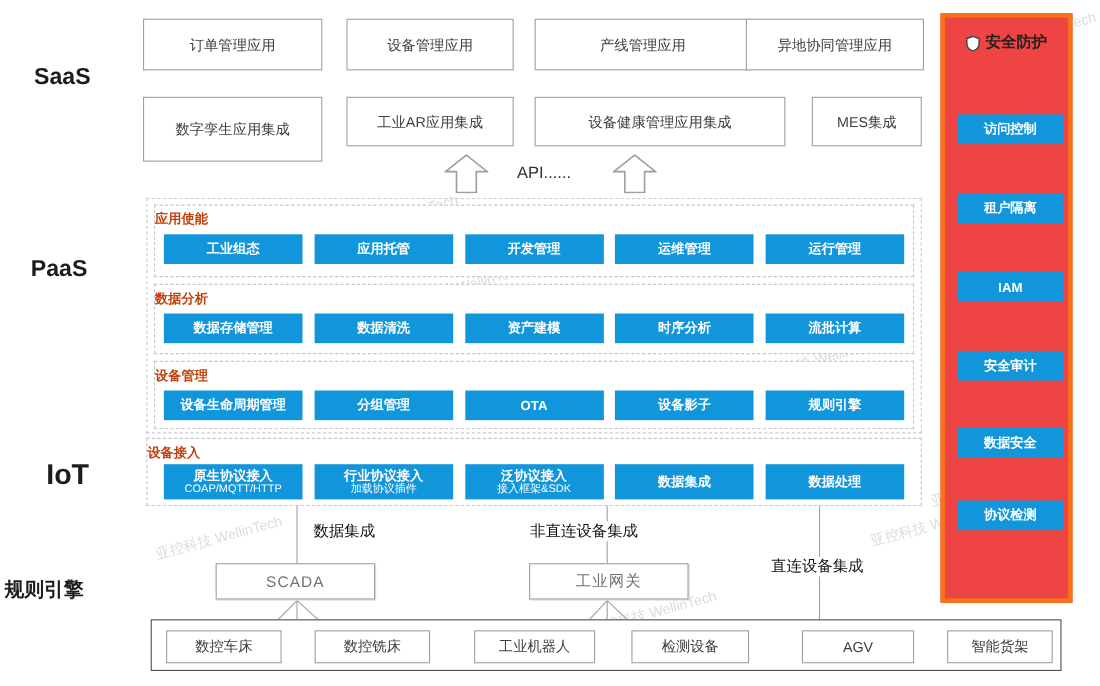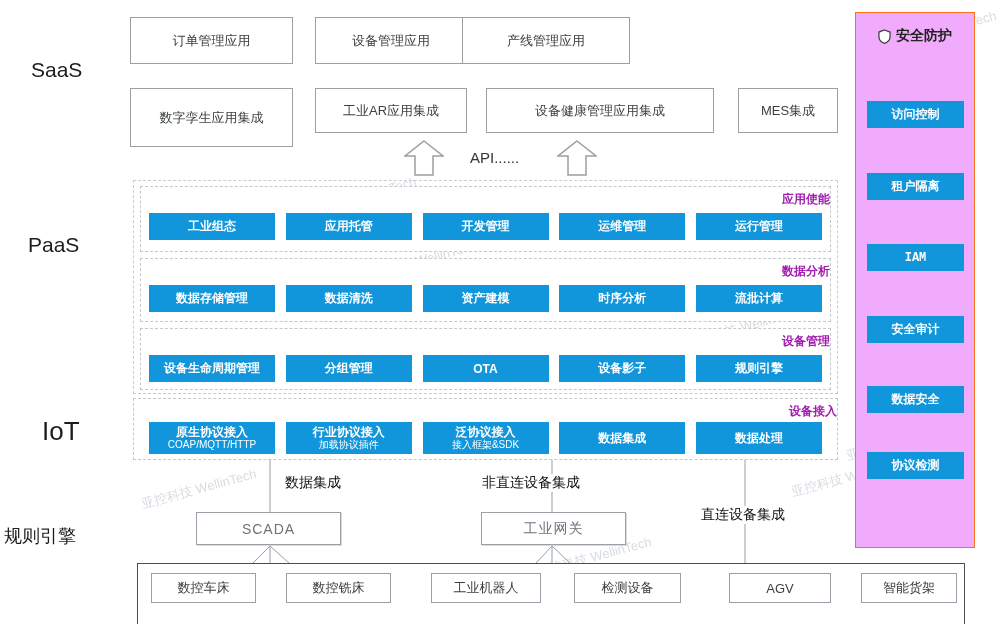--- a/index.html
+++ b/index.html
@@ -1,36 +1,36 @@
 <!DOCTYPE html>
 <html><head>
 <meta charset="utf-8">
 <style>
   * { margin:0; padding:0; box-sizing:border-box; }
   body { background:#fff; font-family:"Liberation Sans","DejaVu Sans",sans-serif; }
   .canvas { position:relative; width:1000px; height:624px; background:#fff; overflow:hidden; }
 
   .wm { position:absolute; color:#b8c0ca; opacity:.55; font-size:13px; transform:rotate(-15deg); white-space:nowrap; pointer-events:none; z-index:0; }
 
-  .layer-label { position:absolute; font-weight:normal; color:#1c1c1c; z-index:3; }
+  .layer-label { position:absolute; font-weight:bold; color:#1c1c1c; z-index:3; }
 
   .wbox { position:absolute; background:#fff; border:1px solid #9aa0a6; display:flex; align-items:center; justify-content:center; font-size:13px; color:#3c4043; z-index:2; }
 
   .section { position:absolute; border:1px dashed #c3c8cd; background:#fff; z-index:2; }
-  .sec-title { text-align:right; font-size:12px; font-weight:600; color:#a21caf; padding-top:4px; line-height:16px; }
+  .sec-title { text-align:left; font-size:12px; font-weight:600; color:#c2410c; padding-top:4px; line-height:16px; }
   .btn-row { display:flex; justify-content:space-between; padding:0 8px; margin-top:6px; }
   .btn { width:126px; background:#1296db; color:#fff; font-weight:bold; font-size:12px; display:flex; flex-direction:column; align-items:center; justify-content:center; text-align:right; }
   .btn-h27 { height:27px; }
   .btn-tall { height:32px; }
   .btn-sub { font-size:10px; font-weight:normal; line-height:11px; }
   .btn-main { line-height:13px; }
 
   .paas-outer { position:absolute; border:1px dashed #c9cdd2; z-index:1; }
 
-  .security { position:absolute; background:#f0abfc; border:1px solid #f97316; z-index:2;font-family:Liberation Mono, monospace; }
+  .security { position:absolute; background:#ef4444; border:4px solid #f97316; z-index:2; }
   .sec-head { display:flex; align-items:center; justify-content:center; gap:5px; padding-top:14px; font-size:14px; font-weight:bold; color:#222; }
   .sec-item { position:absolute; left:11px; width:97px; height:27px; font-size:12px; }
 
   .api-label { position:absolute; font-size:15px; color:#333; z-index:2; }
   .arrow { position:absolute; z-index:2; }
 
   .link-label { position:absolute; font-size:14px; color:#111; background:#fff; padding:0 3px; z-index:3; white-space:nowrap; }
 
   .hub-box { position:absolute; background:#fff; border:1px solid #9aa0a6; box-shadow:1px 1px 0 #d8dbde; display:flex; align-items:center; justify-content:center; font-size:14px; color:#6f7377; letter-spacing:1px; z-index:2; }
 
@@ -70,21 +70,22 @@
     </g>
   </svg>
 
   <div class="layer-label" style="left:31px;top:58px;font-size:21px">SaaS</div>
   <div class="layer-label" style="left:28px;top:233px;font-size:21px">PaaS</div>
   <div class="layer-label" style="left:42px;top:416px;font-size:26px">IoT</div>
   <div class="layer-label" style="left:4px;top:524px;font-size:18px">规则引擎</div>
 
   <div class="wbox" style="left:130px;top:17px;width:163px;height:47px">订单管理应用</div>
   <div class="wbox" style="left:315px;top:17px;width:152px;height:47px">设备管理应用</div>
-  <div class="wbox" style="left:462px;top:17px;width:168px;height:47px">产线管理应用</div>
+  <div class="wbox" style="left:486px;top:17px;width:197px;height:47px">产线管理应用</div>
+  <div class="wbox" style="left:678px;top:17px;width:162px;height:47px">异地协同管理应用</div>
 
   <div class="wbox" style="left:130px;top:88px;width:163px;height:59px">数字孪生应用集成</div>
   <div class="wbox" style="left:315px;top:88px;width:152px;height:45px">工业AR应用集成</div>
   <div class="wbox" style="left:486px;top:88px;width:228px;height:45px">设备健康管理应用集成</div>
   <div class="wbox" style="left:738px;top:88px;width:100px;height:45px">MES集成</div>
 
   <svg class="arrow" style="left:404px;top:140px" width="40" height="36">
     <polygon points="20,1 39,16 29,16 29,35 11,35 11,16 1,16" fill="#fff" stroke="#9aa0a6" stroke-width="1.5"></polygon>
   </svg>
   <svg class="arrow" style="left:557px;top:140px" width="40" height="36">
@@ -166,21 +167,21 @@
     <div class="btn sec-item" style="top:439px">协议检测</div>
   </div>
 
   <div class="link-label" style="left:282px;top:474px">数据集成</div>
   <div class="link-label" style="left:479px;top:474px">非直连设备集成</div>
   <div class="link-label" style="left:698px;top:506px">直连设备集成</div>
 
   <div class="hub-box" style="left:196px;top:512px;width:145px;height:33px">SCADA</div>
   <div class="hub-box" style="left:481px;top:512px;width:145px;height:33px">工业网关</div>
 
-  <div class="field-container" style="left:137px;top:563px;width:828px;height:62px">
+  <div class="field-container" style="left:137px;top:563px;width:828px;height:47px">
     <div class="machine" style="left:13px;width:105px">数控车床</div>
     <div class="machine" style="left:148px;width:105px">数控铣床</div>
     <div class="machine" style="left:293px;width:110px">工业机器人</div>
     <div class="machine" style="left:436px;width:107px">检测设备</div>
     <div class="machine" style="left:591px;width:102px">AGV</div>
     <div class="machine" style="left:723px;width:96px">智能货架</div>
   </div>
 
 </div>
 

